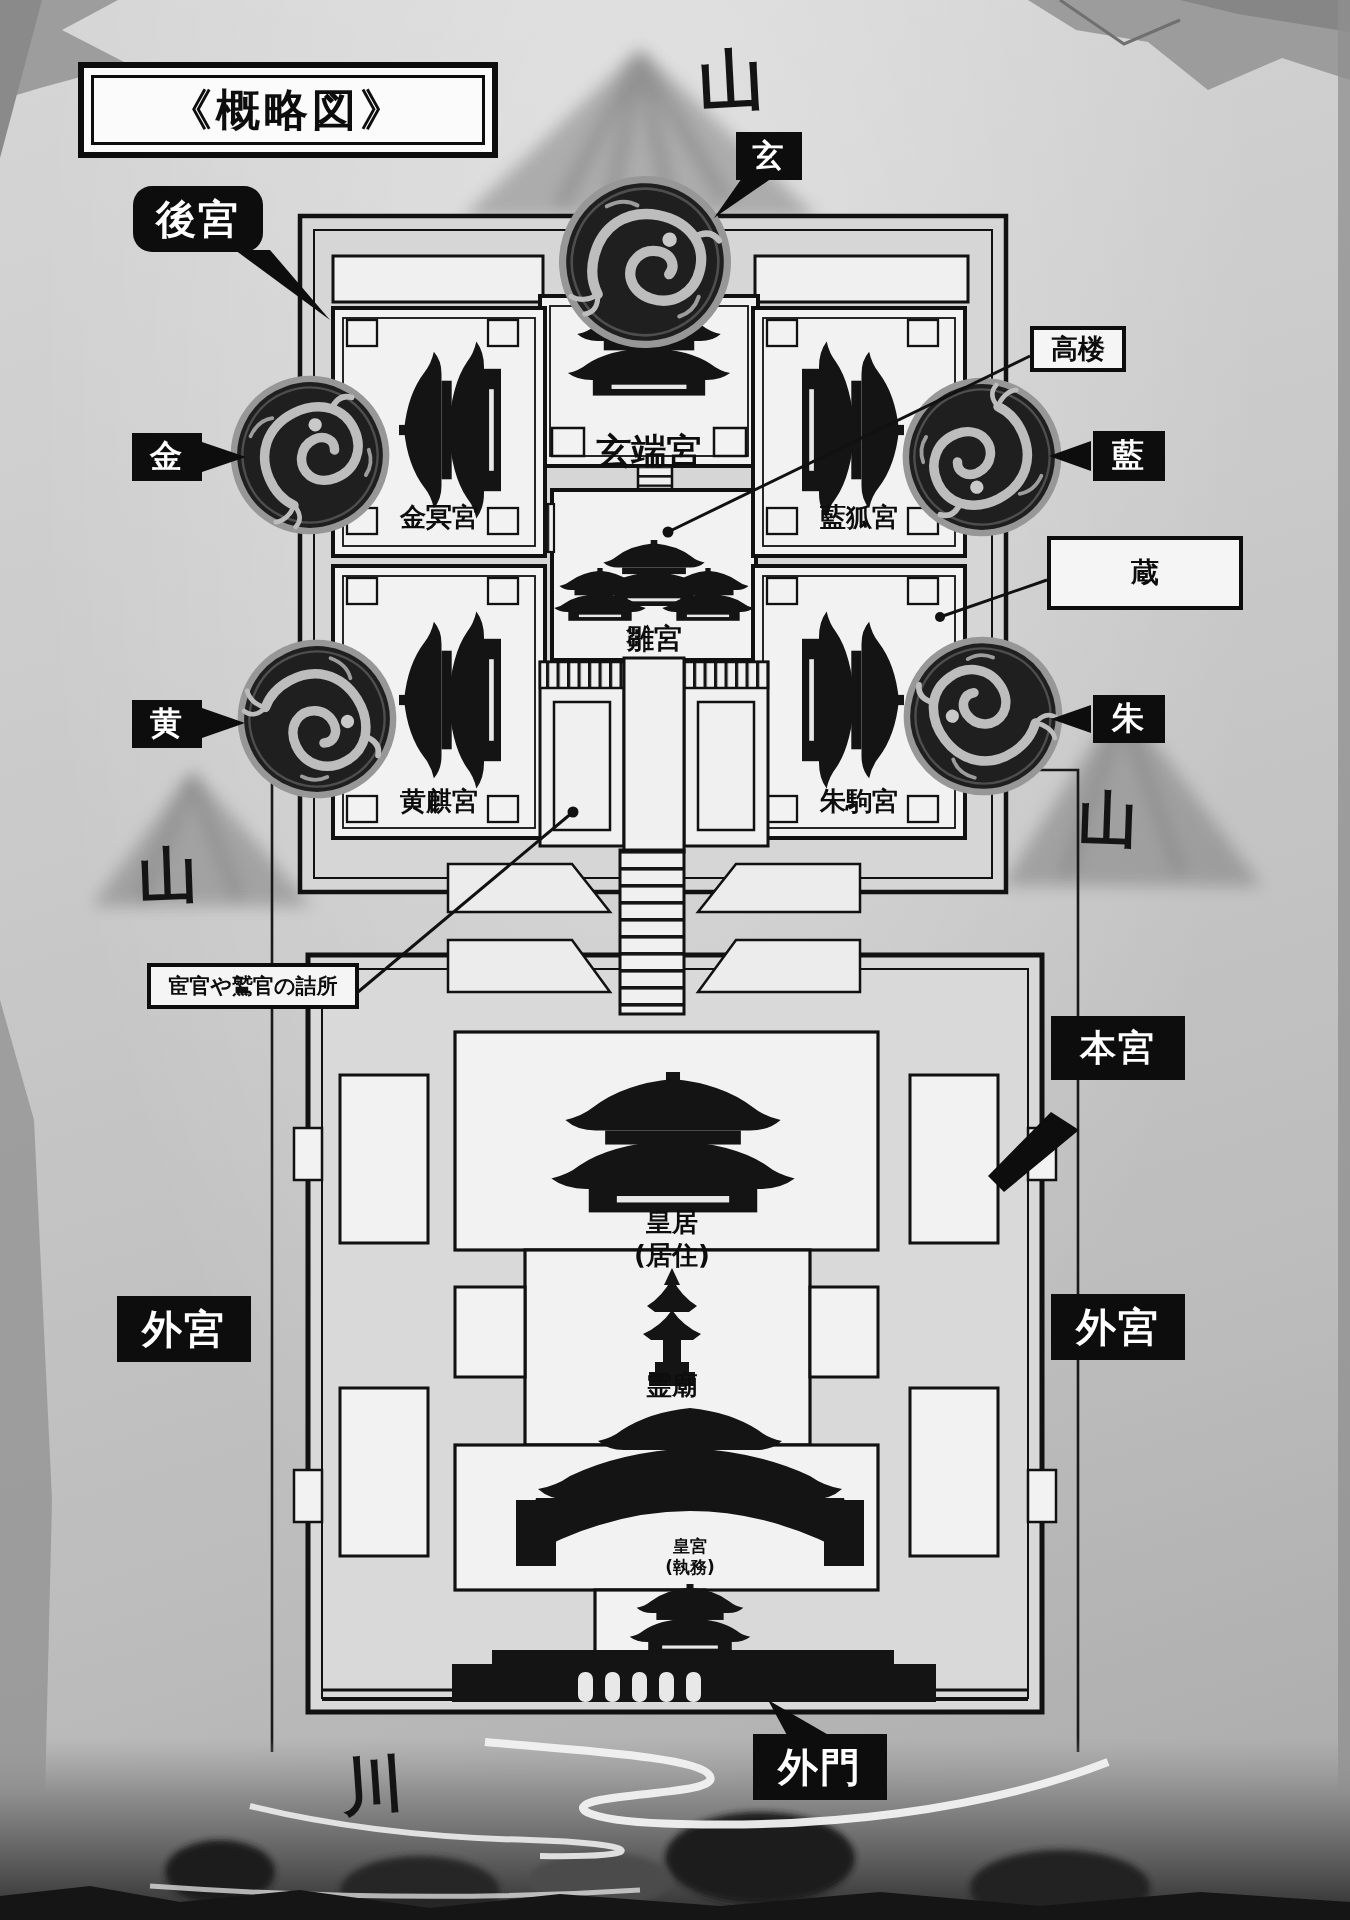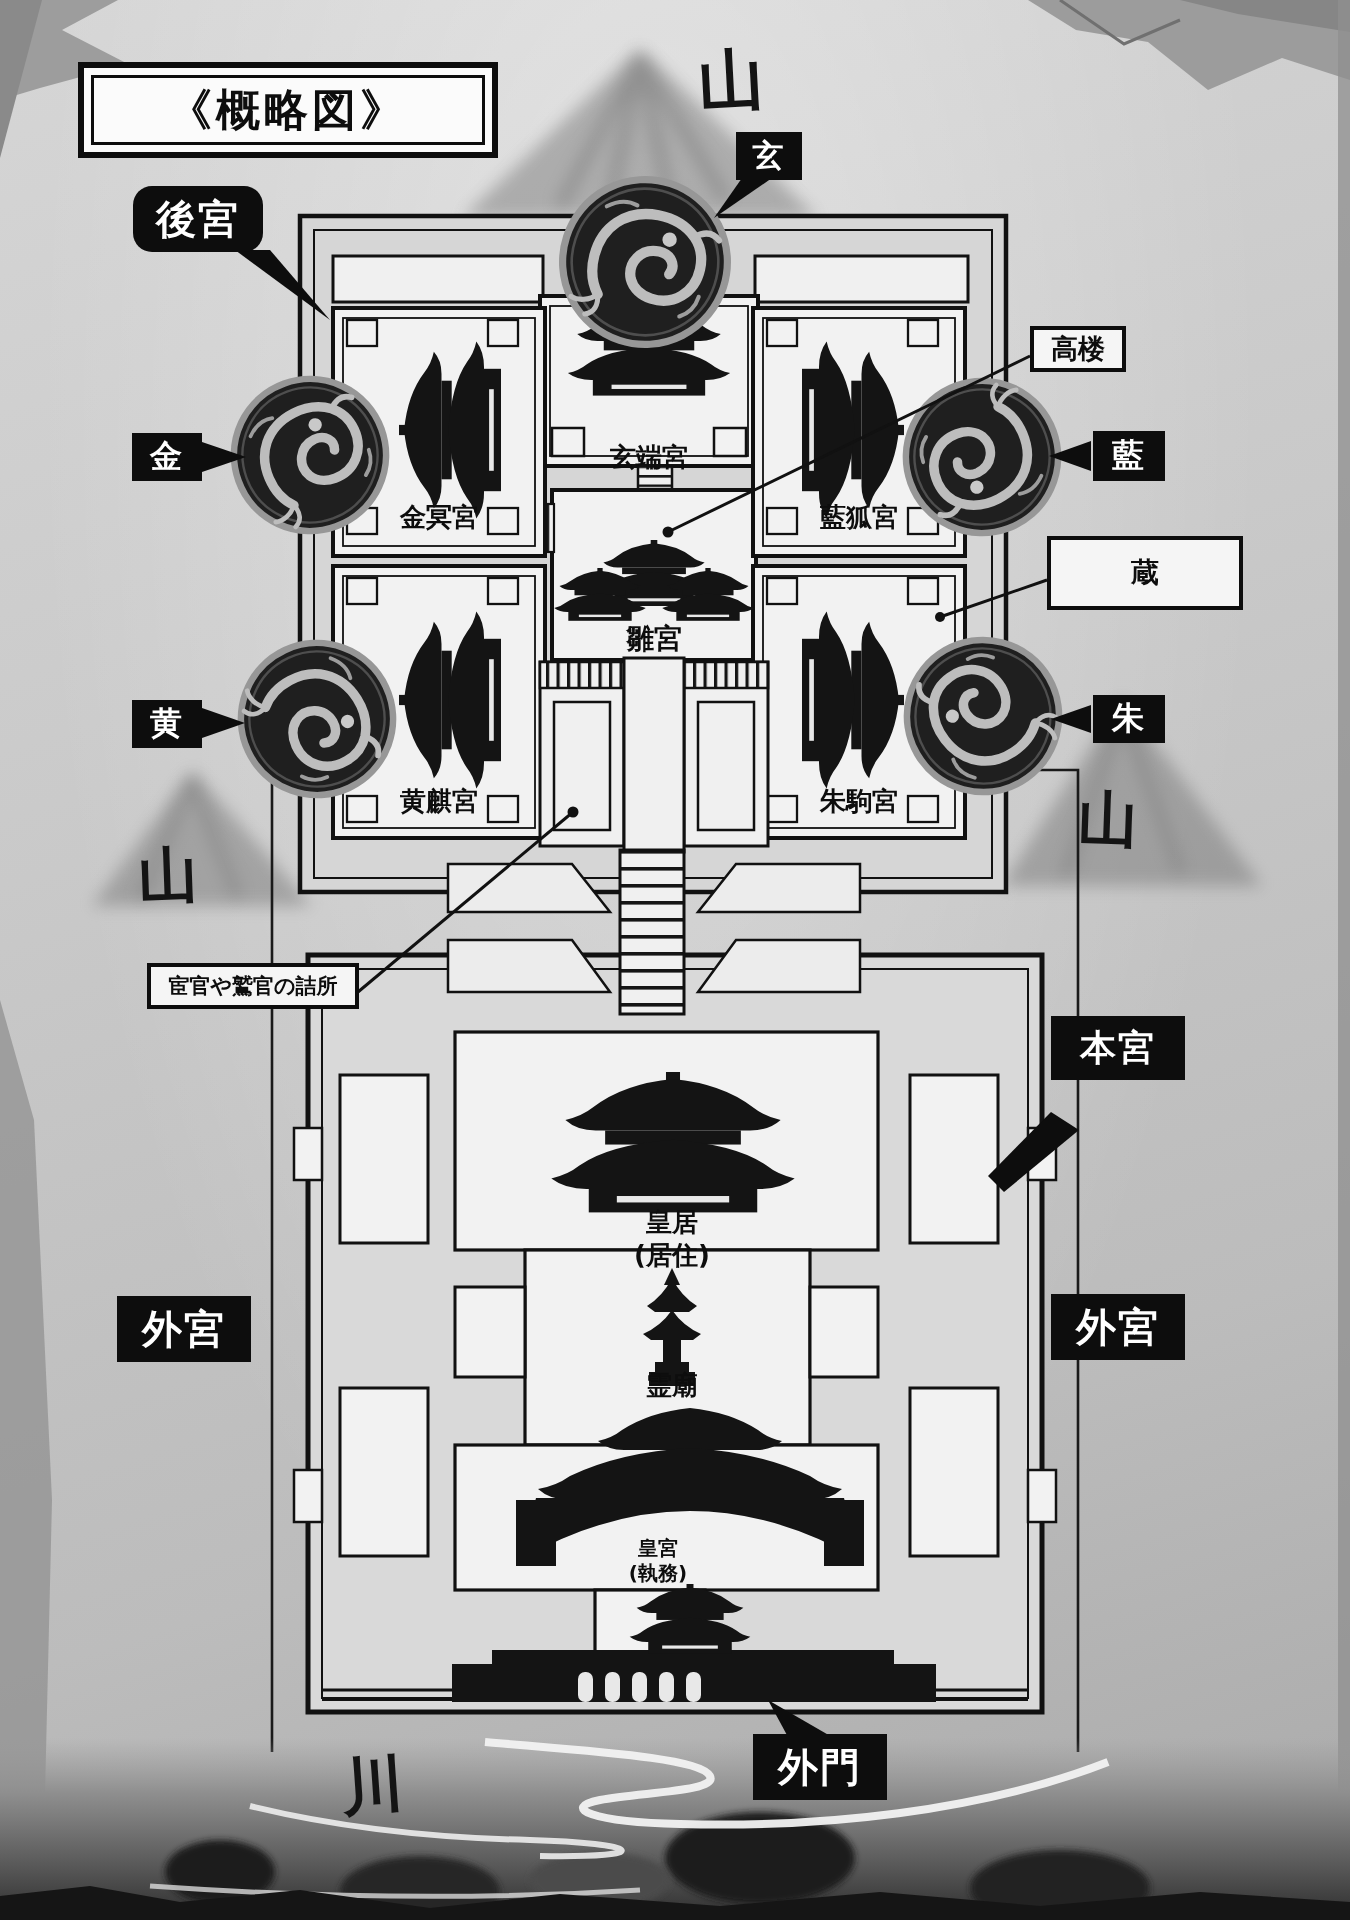--- a/index.html
+++ b/index.html
@@ -321,31 +321,31 @@
   <div class="lbl-black" style="left:1051px;top:1016px;width:134px;height:64px;font-size:36px;">本宮</div>
   <div class="lbl-black" style="left:117px;top:1296px;width:134px;height:66px;font-size:40px;">外宮</div>
   <div class="lbl-black" style="left:1051px;top:1294px;width:134px;height:66px;font-size:40px;">外宮</div>
   <div class="lbl-black" style="left:753px;top:1734px;width:134px;height:66px;font-size:40px;">外門</div>
 
 
   <div class="lbl-white" style="left:1030px;top:326px;width:96px;height:46px;font-size:27px;">高楼</div>
   <div class="lbl-white" style="left:1047px;top:536px;width:196px;height:74px;font-size:28px;">蔵</div>
   <div class="lbl-white" style="left:147px;top:963px;width:212px;height:46px;font-size:21px;letter-spacing:0;">宦官や鷲官の詰所</div>
 
-  <div class="lbl-plain" style="left:579px;top:440px;width:140px;font-size:26px;">玄端宮</div>
+  <div class="lbl-plain" style="left:579px;top:428px;width:140px;font-size:35px;">玄端宮</div>
   <div class="lbl-plain" style="left:369px;top:500px;width:140px;font-size:26px;font-family:Liberation Mono, monospace;">金冥宮</div>
   <div class="lbl-plain" style="left:789px;top:500px;width:140px;font-size:26px;">藍狐宮</div>
   <div class="lbl-plain" style="left:369px;top:784px;width:140px;font-size:26px;">黄麒宮</div>
   <div class="lbl-plain" style="left:789px;top:784px;width:140px;font-size:26px;">朱駒宮</div>
   <div class="lbl-plain" style="left:584px;top:620px;width:140px;font-size:28px;">雛宮</div>
 
   <div class="lbl-plain" style="left:592px;top:1206px;width:160px;font-size:26px;line-height:1.25;">
     <div>皇居</div>
     <div>(居住)</div>
   </div>
   <div class="lbl-plain" style="left:592px;top:1368px;width:160px;font-size:26px;">霊廟</div>
-  <div class="lbl-plain" style="left:578px;top:1536px;width:160px;font-size:20px;line-height:1.25;">
+  <div class="lbl-plain" style="left:610px;top:1536px;width:160px;font-size:17px;line-height:1.25;">
     <div>皇宮</div>
     <div>(執務)</div>
   </div>
 
 </div>
 </div>
 
 </body></html>

